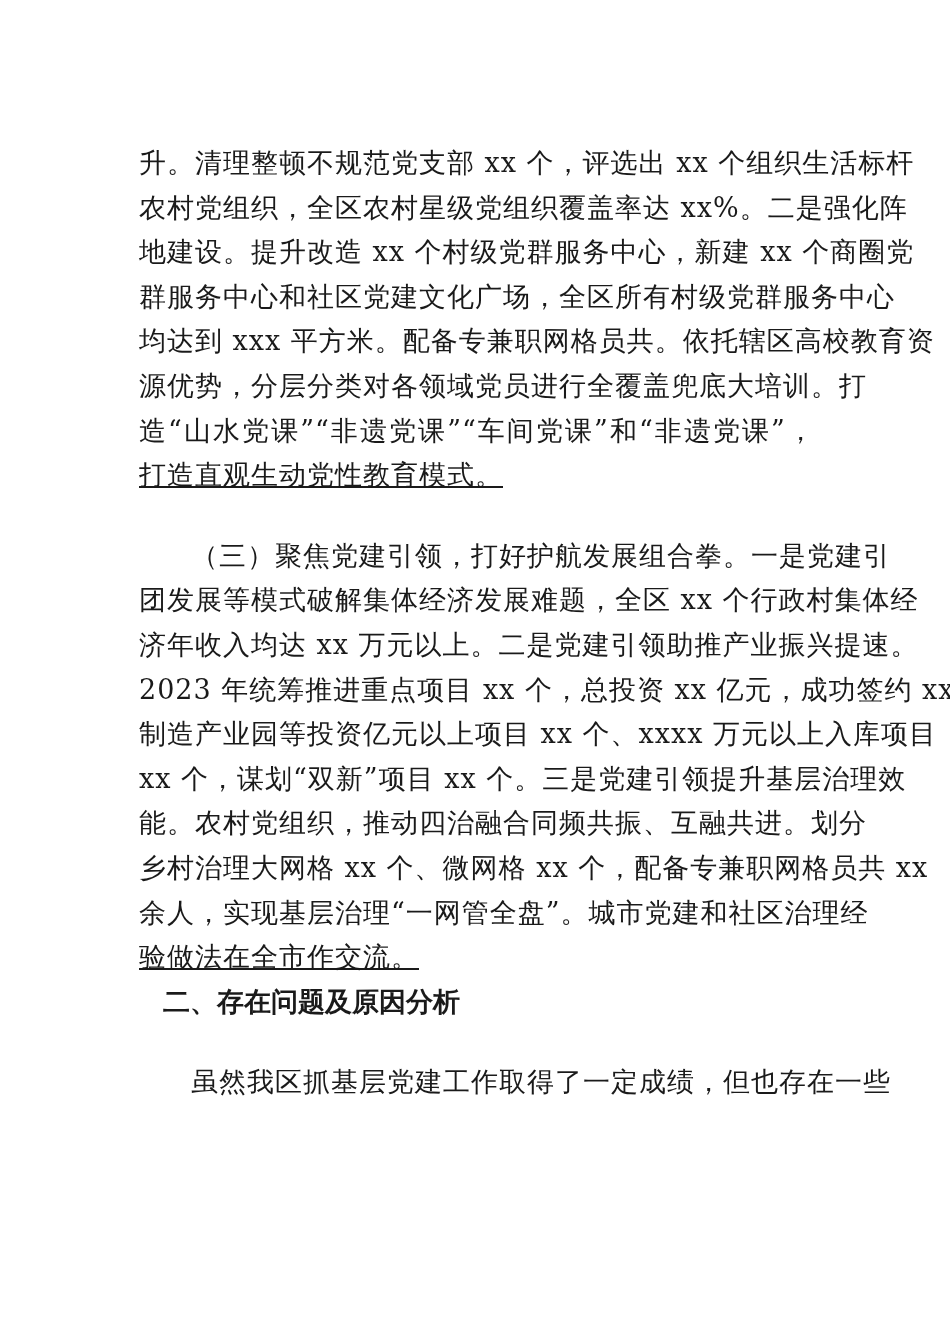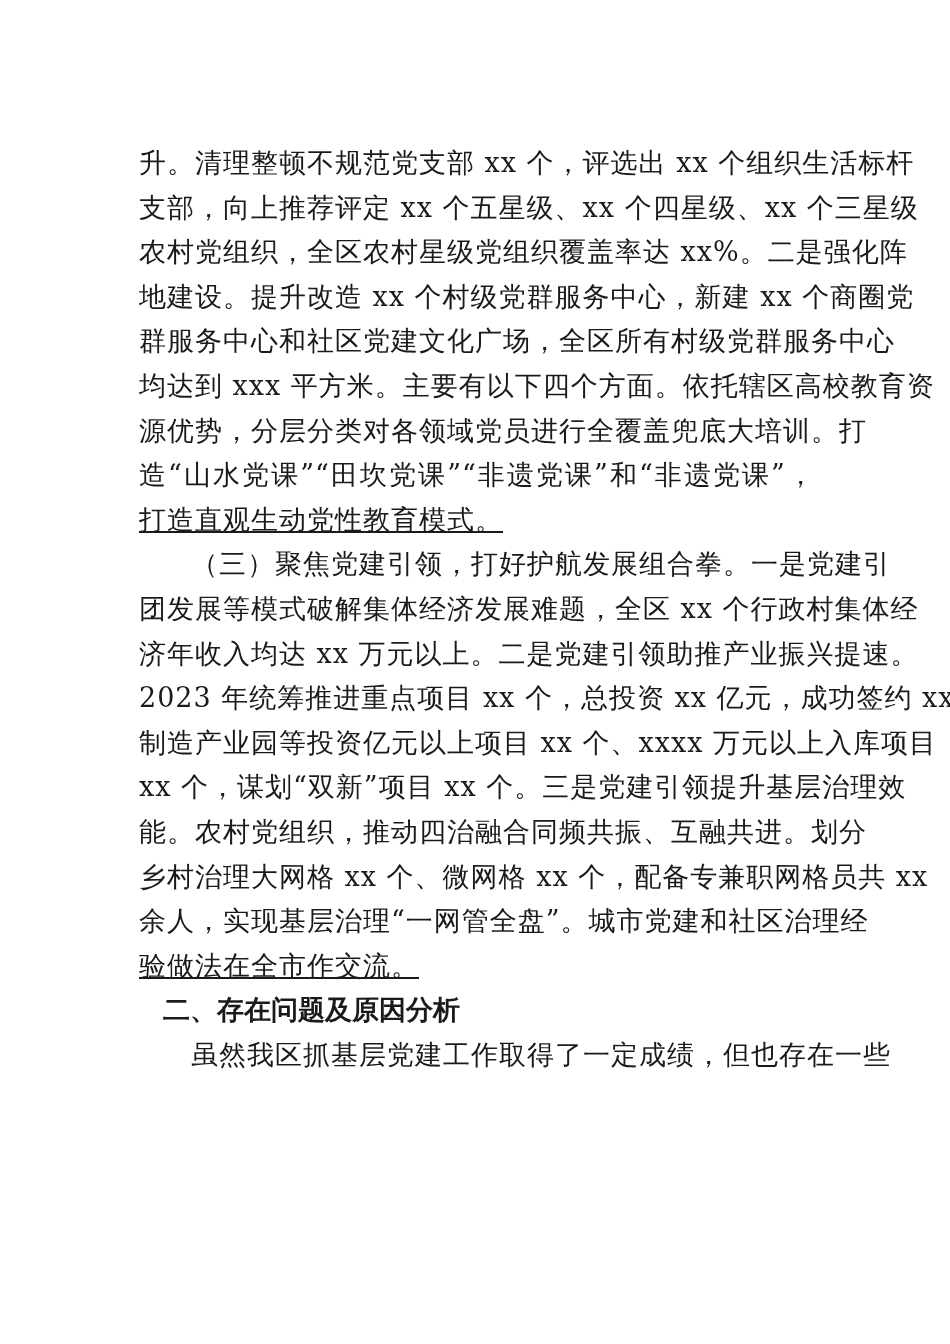--- a/index.html
+++ b/index.html
@@ -37,42 +37,42 @@
       text-align: justify;
       text-align-last: justify;
       letter-spacing: 1px;
     }
     .line.last {
       text-align-last: left;
       text-decoration: underline;
     }
     .line.indent {
       padding-left: 52px;
+      margin-top: 36px;
     }
     .line.heading {
       font-family: Liberation Serif, serif;
       font-weight: bold;
       padding-left: 24px;
       text-align-last: left;
       letter-spacing: 0px;
     }
   </style>
 </head>
 <body>
 
 <div class="page">
   <div class="text-block">
     <span class="line">升。清理整顿不规范党支部 xx 个，评选出 xx 个组织生活标杆</span>
-    <span class="line">支部，向上推荐评定 xx 个五星级、xx 个四星级、xx 个三星级</span>
     <span class="line">农村党组织，全区农村星级党组织覆盖率达 xx%。二是强化阵</span>
     <span class="line">地建设。提升改造 xx 个村级党群服务中心，新建 xx 个商圈党</span>
     <span class="line">群服务中心和社区党建文化广场，全区所有村级党群服务中心</span>
-    <span class="line">均达到 xxx 平方米。主要有以下四个方面。依托辖区高校教育资</span>
+    <span class="line">均达到 xxx 平方米。配备专兼职网格员共。依托辖区高校教育资</span>
     <span class="line">源优势，分层分类对各领域党员进行全覆盖兜底大培训。打</span>
-    <span class="line">造“山水党课”“田坎党课”“非遗党课”和“非遗党课”，</span>
+    <span class="line">造“山水党课”“非遗党课”“车间党课”和“非遗党课”，</span>
     <span class="line last">打造直观生动党性教育模式。</span>
     <span class="line indent">（三）聚焦党建引领，打好护航发展组合拳。一是党建引</span>
     <span class="line">团发展等模式破解集体经济发展难题，全区 xx 个行政村集体经</span>
     <span class="line">济年收入均达 xx 万元以上。二是党建引领助推产业振兴提速。</span>
     <span class="line">2023 年统筹推进重点项目 xx 个，总投资 xx 亿元，成功签约 xx</span>
     <span class="line">制造产业园等投资亿元以上项目 xx 个、xxxx 万元以上入库项目</span>
     <span class="line">xx 个，谋划“双新”项目 xx 个。三是党建引领提升基层治理效</span>
     <span class="line">能。农村党组织，推动四治融合同频共振、互融共进。划分</span>
     <span class="line">乡村治理大网格 xx 个、微网格 xx 个，配备专兼职网格员共 xx</span>
     <span class="line">余人，实现基层治理“一网管全盘”。城市党建和社区治理经</span>

